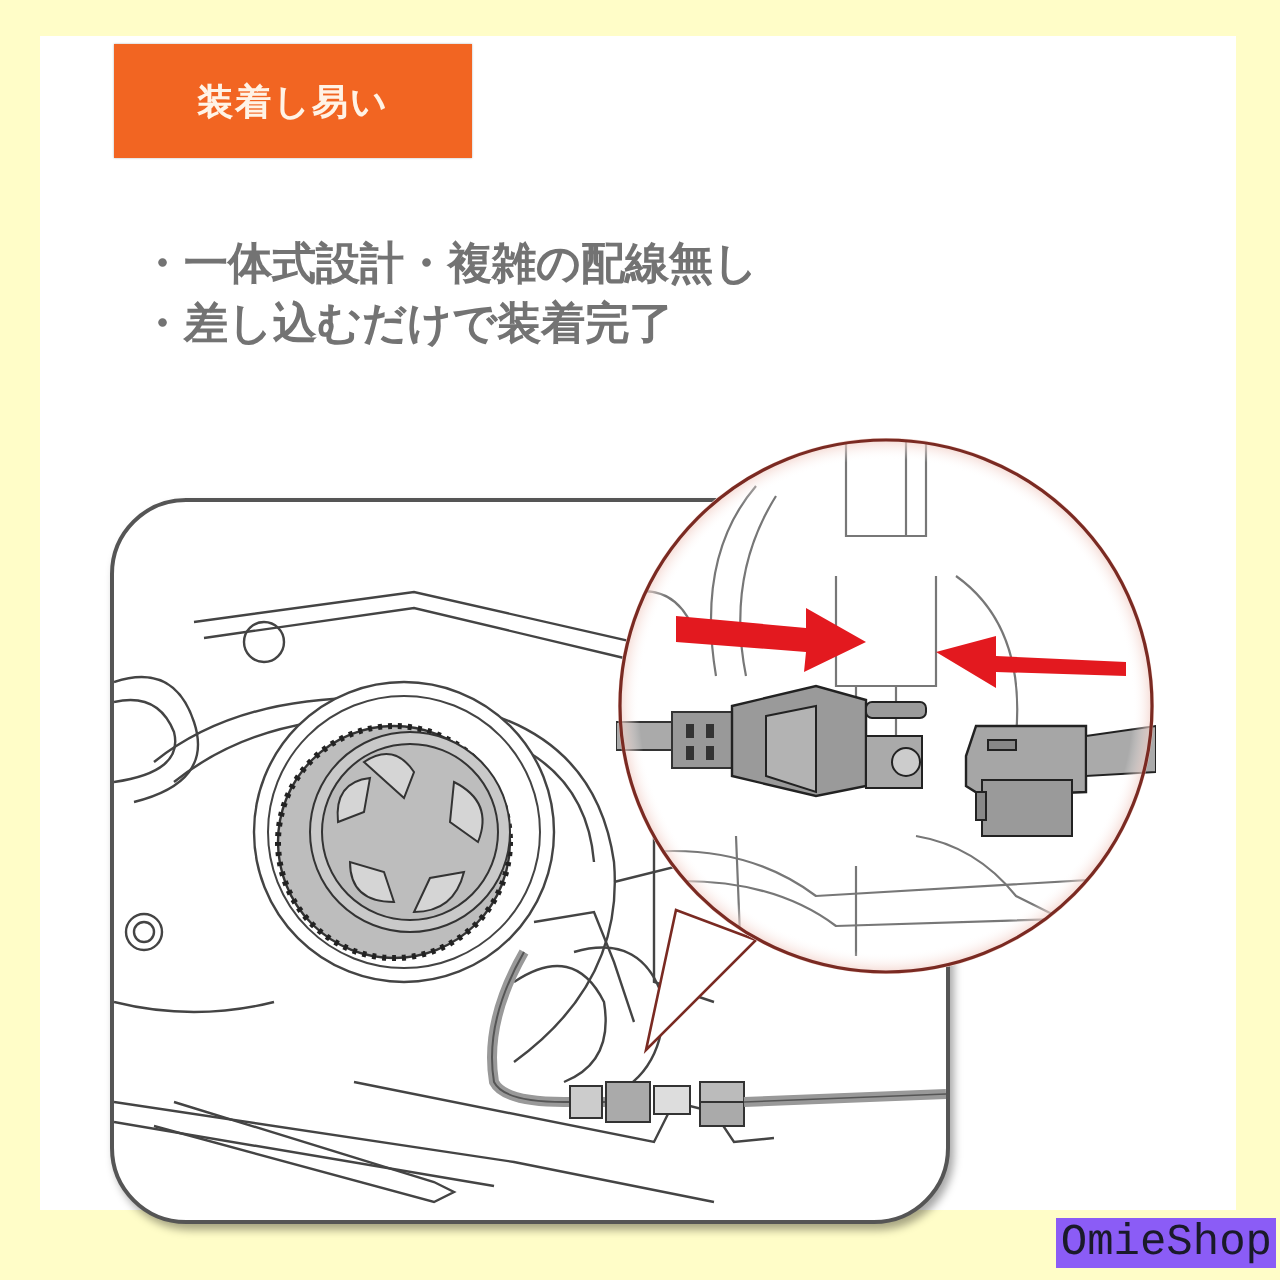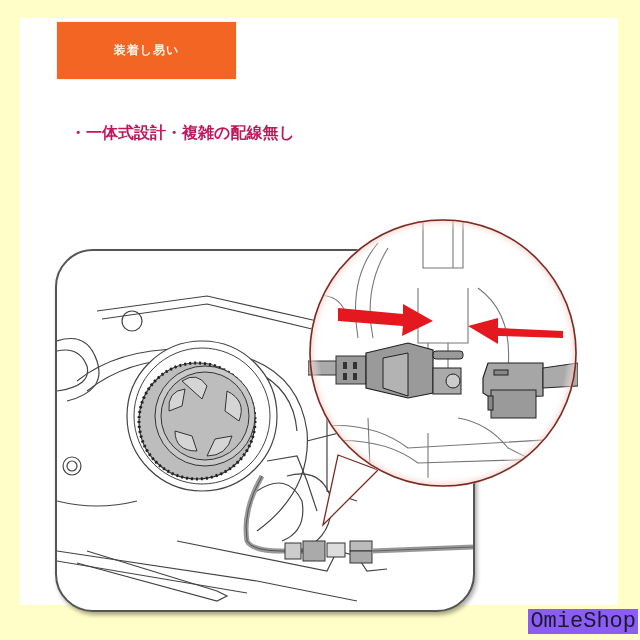--- a/index.html
+++ b/index.html
@@ -8,28 +8,28 @@
     background:#fffdc8;
     font-family:"DejaVu Sans","Liberation Sans",sans-serif;
   }
   .card {
     position:absolute; left:20px; top:18px; width:598px; height:587px;
     background:#ffffff;
   }
   .badge {
     position:absolute; left:57px; top:22px; width:179px; height:57px;
     background:#f26522;
-    color:#fff3e6; font-weight:bold; font-size:12px;
+    color:#fff3e6; font-weight:bold; font-size:18px;
     display:flex; align-items:center; justify-content:center;
     letter-spacing:1px;
     box-shadow: 0 0 1px rgba(0,0,0,0.3);
   }
   .bullets {
-    position:absolute; left:70px; top:118px; color:#be185d;
-    font-weight:bold; font-size:16px; line-height:30px;
+    position:absolute; left:70px; top:118px; color:#737373;
+    font-weight:bold; font-size:22px; line-height:30px;
   }
   .bullet-line { white-space:nowrap; }
   .frame {
     position:absolute; left:55px; top:249px; width:416px; height:359px;
     border:2px solid #555; border-radius:38px; background:#fff;
     box-shadow: 2px 3px 4px rgba(0,0,0,0.35);
     overflow:hidden;
   }
   .illus { position:absolute; left:0; top:0; }
   .magnifier {
@@ -47,20 +47,21 @@
 <body>
 
 <div class="card"></div>
 
 <div class="badge">
   <span>装着し易い</span>
 </div>
 
 <div class="bullets">
   <div class="bullet-line">・一体式設計・複雑の配線無し</div>
+  <div class="bullet-line">・差し込むだけで装着完了</div>
 </div>
 
 <div class="frame">
   <svg class="illus" width="416" height="359" viewBox="0 0 416 359">
     <g fill="none" stroke="#444" stroke-width="1.2">
 
       <path d="M40 60 L150 45 L260 70 L290 90"></path>
       <path d="M45 68 L150 53 L255 78"></path>
       <circle cx="75" cy="70" r="10"></circle>
       <path d="M0 90 Q30 80 40 110 Q50 140 10 150"></path>

